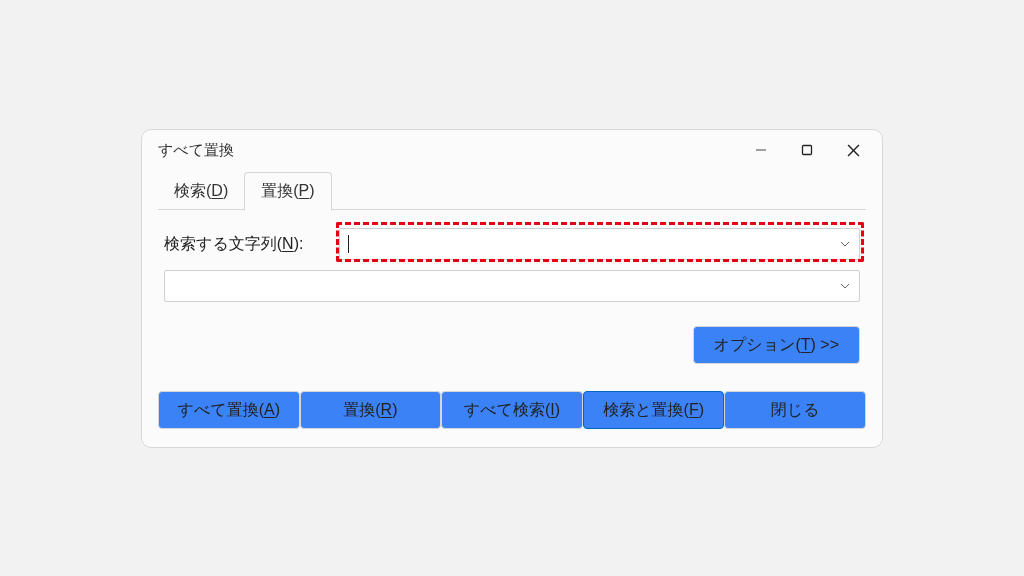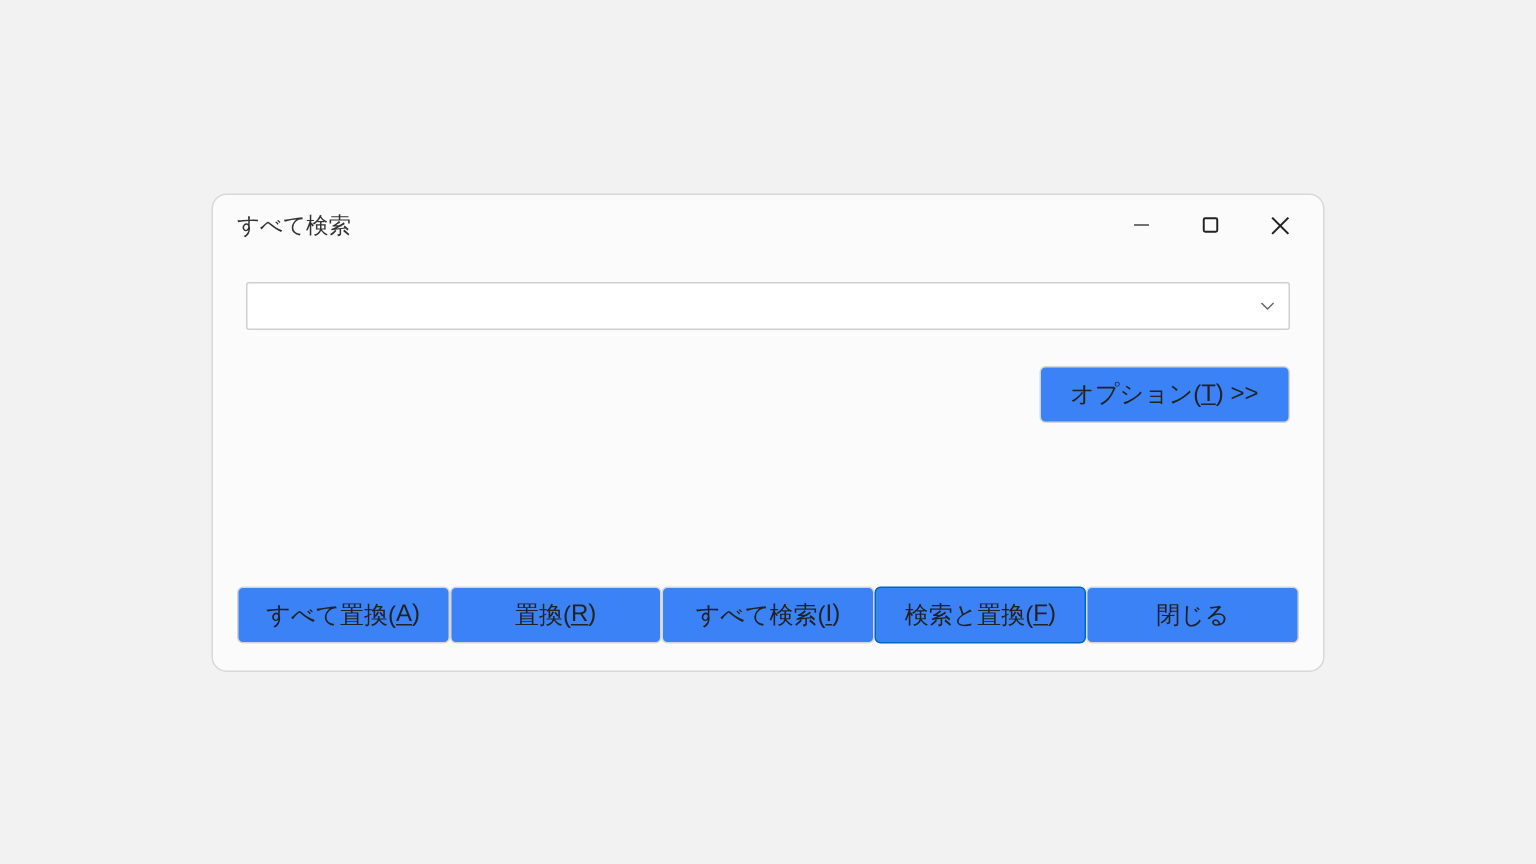--- a/index.html
+++ b/index.html
@@ -163,44 +163,67 @@
     text-decoration: underline;
     text-underline-offset: 2px;
   }
 </style>
 </head>
 <body>
 
 <div class="dialog">
 
   <div class="titlebar">
-    <div class="titlebar-title">すべて検索</div>
+    <div class="titlebar-title">すべて置換</div>
     <div class="win-controls">
       <div class="win-btn">
         <svg width="12" height="12" viewBox="0 0 12 12">
             <line x1="1" y1="6" x2="11" y2="6" stroke="#444" stroke-width="1"></line>
           </svg>
       </div>
       <div class="win-btn">
         <svg width="12" height="12" viewBox="0 0 12 12">
             <rect x="1.5" y="1.5" width="9" height="9" fill="none" stroke="#222" stroke-width="1.3" rx="1"></rect>
           </svg>
       </div>
       <div class="win-btn">
         <svg width="13" height="13" viewBox="0 0 12 12">
             <line x1="1" y1="1" x2="11" y2="11" stroke="#222" stroke-width="1.3"></line>
             <line x1="11" y1="1" x2="1" y2="11" stroke="#222" stroke-width="1.3"></line>
           </svg>
       </div>
     </div>
   </div>
 
+  <div class="tabs">
+    <div class="tab">
+      <span>検索(</span><span class="accel">D</span><span>)</span>
+    </div>
+    <div class="tab active">
+      <span>置換(</span><span class="accel">P</span><span>)</span>
+    </div>
+  </div>
 
   <div class="form-area">
 
+    <div class="form-row" style="position:relative;">
+      <div class="form-label">
+        <span>検索する文字列(</span><span class="accel">N</span><span>):</span>
+      </div>
+      <div class="combo">
+        <div class="text-cursor"></div>
+        <span></span>
+        <div class="chev">
+          <svg width="10" height="6" viewBox="0 0 10 6">
+              <path d="M1 1 L5 5 L9 1" fill="none" stroke="#666" stroke-width="1"></path>
+            </svg>
+        </div>
+      </div>
+      <div class="highlight" style="left:172px; right:-4px; top:-6px; height:40px;"></div>
+    </div>
 
     <div class="form-row">
       <div class="combo">
         <span></span>
         <div class="chev">
           <svg width="10" height="6" viewBox="0 0 10 6">
               <path d="M1 1 L5 5 L9 1" fill="none" stroke="#666" stroke-width="1"></path>
             </svg>
         </div>
       </div>

